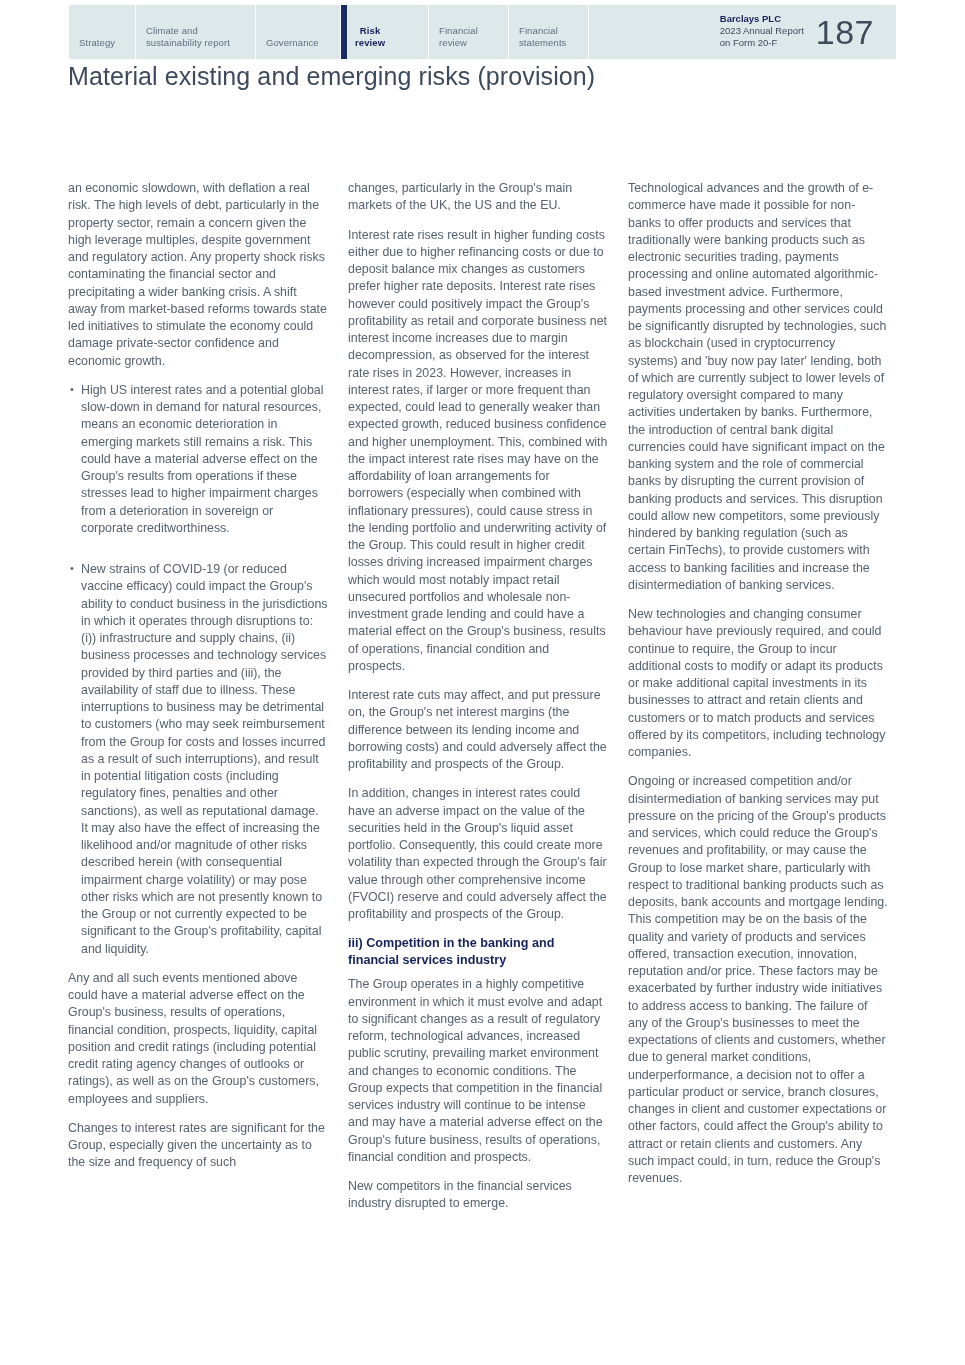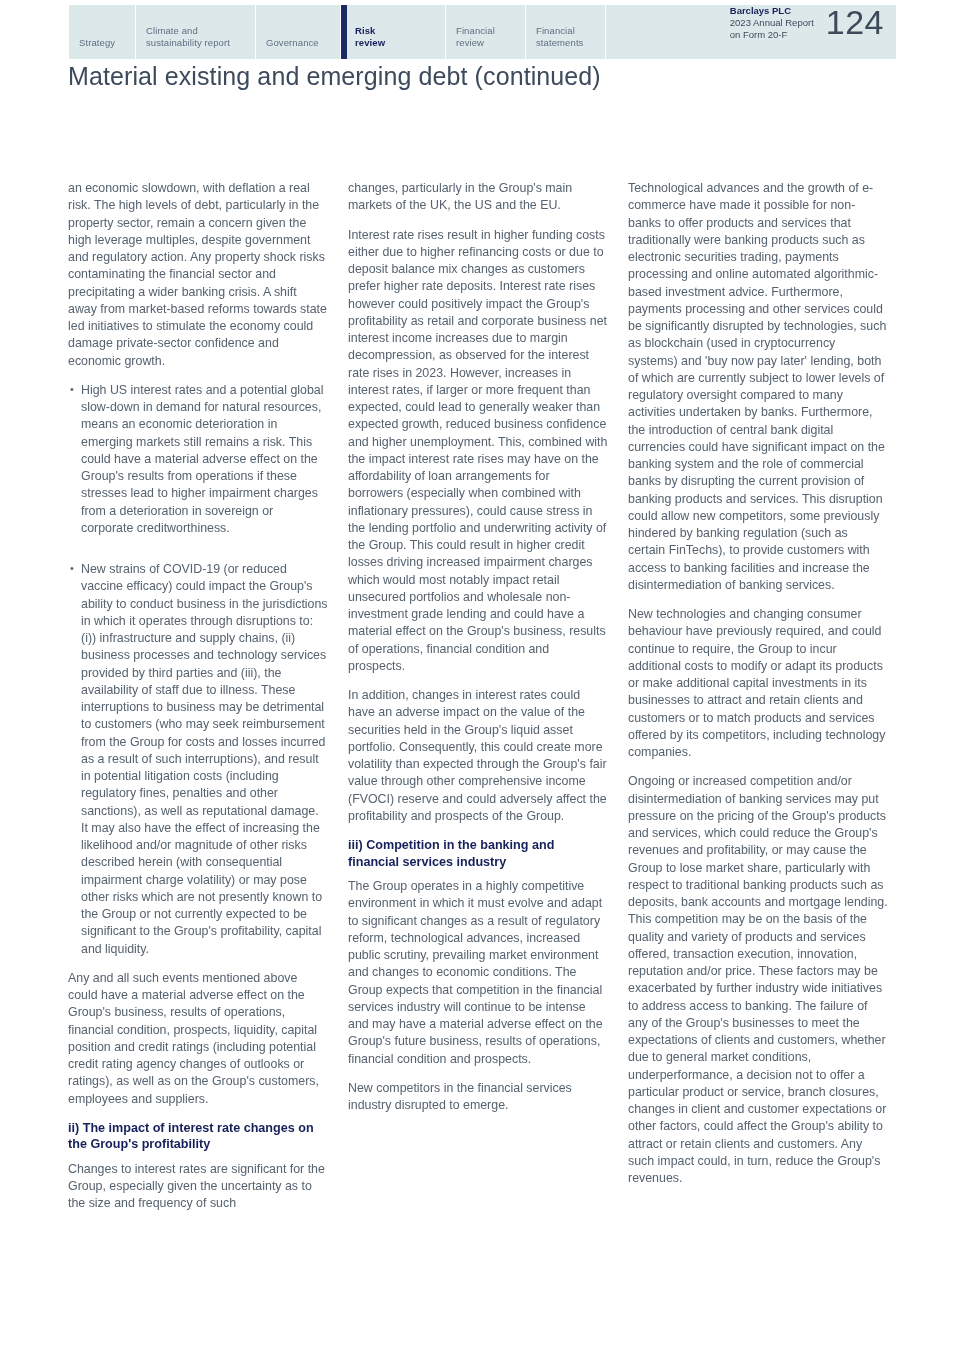--- a/index.html
+++ b/index.html
@@ -48,30 +48,31 @@
   .nav-tab span { display: block; }
   .nav-tab.active {
     color: #16215b;
     font-weight: bold;
     border-left: 6px solid #1b2a63;
     padding-left: 8px;
   }
   .nav-tab.w1 { width: 68px; }
   .nav-tab.w2 { width: 120px; }
   .nav-tab.w3 { width: 85px; }
-  .nav-tab.w4 { width: 105px; }
+  .nav-tab.w4 { width: 88px; text-align: center; }
   .nav-tab.w5 { width: 80px; }
   .nav-tab.w6 { width: 80px; }
   .nav-spacer {
     flex: 1;
     border-right: none;
   }
   .nav-meta {
     display: flex;
-    padding-right: 12px;
+    align-items: center;
+    padding-right: 22px;
   }
   .nav-meta-text {
     text-align: left;
     font-size: 9.5px;
     line-height: 12px;
     color: #3d4a5c;
     padding-bottom: 2px;
   }
   .nav-meta-text .brand {
     font-weight: bold;
@@ -183,42 +184,42 @@
         <span>statements</span>
       </div>
     </div>
     <div class="nav-tab nav-spacer"></div>
     <div class="nav-meta">
       <div class="nav-meta-text">
         <span class="brand">Barclays PLC</span>
         <span class="sub">2023 Annual Report</span>
         <span class="sub">on Form 20-F</span>
       </div>
-      <div class="page-num">124</div>
+      <div class="page-num">187</div>
     </div>
   </div>
 
-  <h1 class="page-title">Material existing and emerging debt (continued)</h1>
+  <h1 class="page-title">Material existing and emerging risks (provision)</h1>
 
   <div class="columns">
 
     <div class="col">
       <p>an economic slowdown, with deflation a real risk. The high levels of debt, particularly in the property sector, remain a concern given the high leverage multiples, despite government and regulatory action. Any property shock risks contaminating the financial sector and precipitating a wider banking crisis. A shift away from market-based reforms towards state led initiatives to stimulate the economy could damage private-sector confidence and economic growth.</p>
       <ul class="bullets">
         <li>High US interest rates and a potential global slow-down in demand for natural resources, means an economic deterioration in emerging markets still remains a risk. This could have a material adverse effect on the Group's results from operations if these stresses lead to higher impairment charges from a deterioration in sovereign or corporate creditworthiness.</li>
         <li>New strains of COVID-19 (or reduced vaccine efficacy) could impact the Group's ability to conduct business in the jurisdictions in which it operates through disruptions to: (i)) infrastructure and supply chains, (ii) business processes and technology services provided by third parties and (iii), the availability of staff due to illness. These interruptions to business may be detrimental to customers (who may seek reimbursement from the Group for costs and losses incurred as a result of such interruptions), and result in potential litigation costs (including regulatory fines, penalties and other sanctions), as well as reputational damage. It may also have the effect of increasing the likelihood and/or magnitude of other risks described herein (with consequential impairment charge volatility) or may pose other risks which are not presently known to the Group or not currently expected to be significant to the Group's profitability, capital and liquidity.</li>
       </ul>
       <p>Any and all such events mentioned above could have a material adverse effect on the Group's business, results of operations, financial condition, prospects, liquidity, capital position and credit ratings (including potential credit rating agency changes of outlooks or ratings), as well as on the Group's customers, employees and suppliers.</p>
-      <h3>ii) The impact of interest rate changes on the Group's profitability</h3>
       <p>Changes to interest rates are significant for the Group, especially given the uncertainty as to the size and frequency of such</p>
     </div>
 
     <div class="col">
       <p>changes, particularly in the Group's main markets of the UK, the US and the EU.</p>
       <p>Interest rate rises result in higher funding costs either due to higher refinancing costs or due to deposit balance mix changes as customers prefer higher rate deposits. Interest rate rises however could positively impact the Group's profitability as retail and corporate business net interest income increases due to margin decompression, as observed for the interest rate rises in 2023. However, increases in interest rates, if larger or more frequent than expected, could lead to generally weaker than expected growth, reduced business confidence and higher unemployment. This, combined with the impact interest rate rises may have on the affordability of loan arrangements for borrowers (especially when combined with inflationary pressures), could cause stress in the lending portfolio and underwriting activity of the Group. This could result in higher credit losses driving increased impairment charges which would most notably impact retail unsecured portfolios and wholesale non-investment grade lending and could have a material effect on the Group's business, results of operations, financial condition and prospects.</p>
+      <p>Interest rate cuts may affect, and put pressure on, the Group's net interest margins (the difference between its lending income and borrowing costs) and could adversely affect the profitability and prospects of the Group.</p>
       <p>In addition, changes in interest rates could have an adverse impact on the value of the securities held in the Group's liquid asset portfolio. Consequently, this could create more volatility than expected through the Group's fair value through other comprehensive income (FVOCI) reserve and could adversely affect the profitability and prospects of the Group.</p>
       <h3>iii) Competition in the banking and financial services industry</h3>
       <p>The Group operates in a highly competitive environment in which it must evolve and adapt to significant changes as a result of regulatory reform, technological advances, increased public scrutiny, prevailing market environment and changes to economic conditions. The Group expects that competition in the financial services industry will continue to be intense and may have a material adverse effect on the Group's future business, results of operations, financial condition and prospects.</p>
       <p>New competitors in the financial services industry disrupted to emerge.</p>
     </div>
 
     <div class="col">
       <p>Technological advances and the growth of e-commerce have made it possible for non-banks to offer products and services that traditionally were banking products such as electronic securities trading, payments processing and online automated algorithmic-based investment advice. Furthermore, payments processing and other services could be significantly disrupted by technologies, such as blockchain (used in cryptocurrency systems) and 'buy now pay later' lending, both of which are currently subject to lower levels of regulatory oversight compared to many activities undertaken by banks. Furthermore, the introduction of central bank digital currencies could have significant impact on the banking system and the role of commercial banks by disrupting the current provision of banking products and services. This disruption could allow new competitors, some previously hindered by banking regulation (such as certain FinTechs), to provide customers with access to banking facilities and increase the disintermediation of banking services.</p>
       <p>New technologies and changing consumer behaviour have previously required, and could continue to require, the Group to incur additional costs to modify or adapt its products or make additional capital investments in its businesses to attract and retain clients and customers or to match products and services offered by its competitors, including technology companies.</p>
       <p>Ongoing or increased competition and/or disintermediation of banking services may put pressure on the pricing of the Group's products and services, which could reduce the Group's revenues and profitability, or may cause the Group to lose market share, particularly with respect to traditional banking products such as deposits, bank accounts and mortgage lending. This competition may be on the basis of the quality and variety of products and services offered, transaction execution, innovation, reputation and/or price. These factors may be exacerbated by further industry wide initiatives to address access to banking. The failure of any of the Group's businesses to meet the expectations of clients and customers, whether due to general market conditions, underperformance, a decision not to offer a particular product or service, branch closures, changes in client and customer expectations or other factors, could affect the Group's ability to attract or retain clients and customers. Any such impact could, in turn, reduce the Group's revenues.</p>

